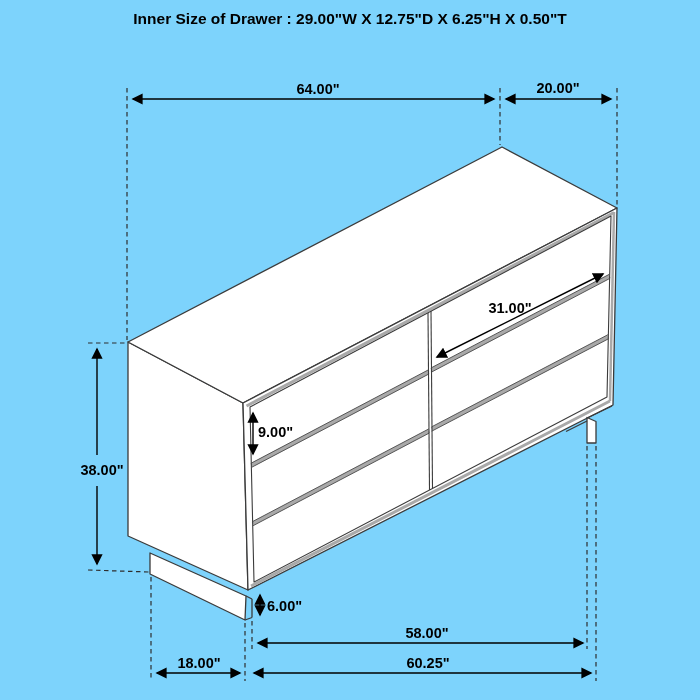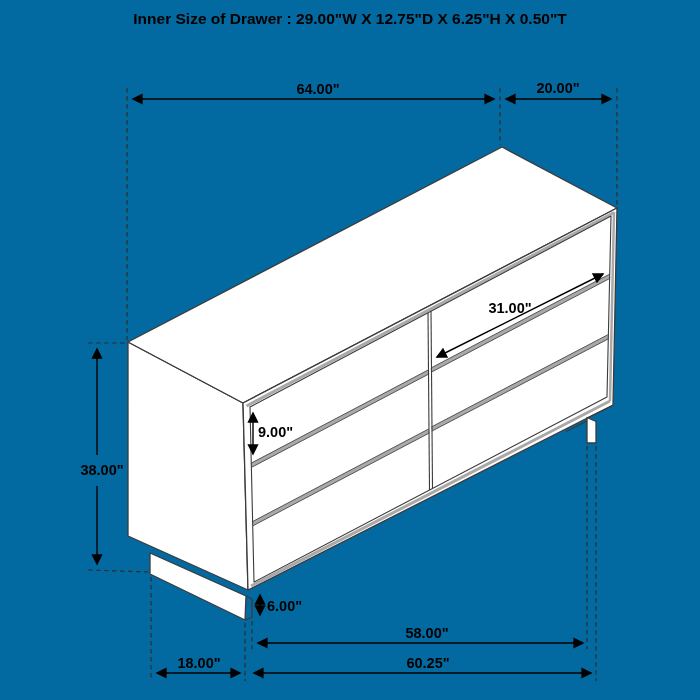--- a/index.html
+++ b/index.html
@@ -1,19 +1,19 @@
 <!DOCTYPE html>
 <html><head>
 <meta charset="utf-8">
 <style>
   html,body{margin:0;padding:0;background:#ffffff;}
   .stage{
     position:relative;
     width:700px;height:700px;
-    background:#0369a1;
+    background:#7dd3fc;
     font-family:"Liberation Sans", sans-serif;
     overflow:hidden;
   }
   svg{display:block;}
   .dim-label{
     font-family:"Liberation Sans", sans-serif;
     font-weight:bold;
     font-size:14.5px;
     fill:#000000;
   }

